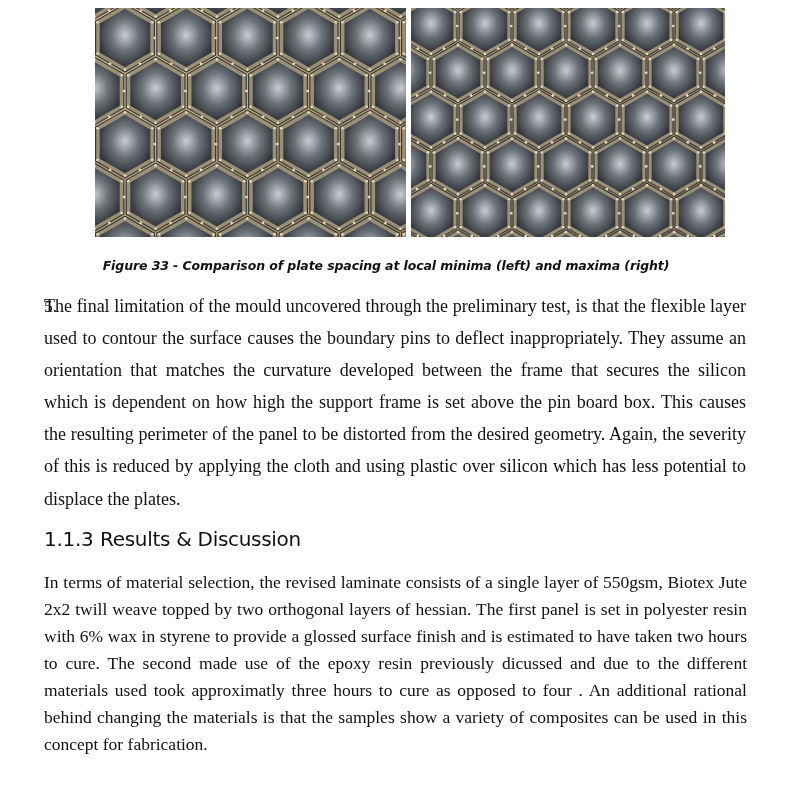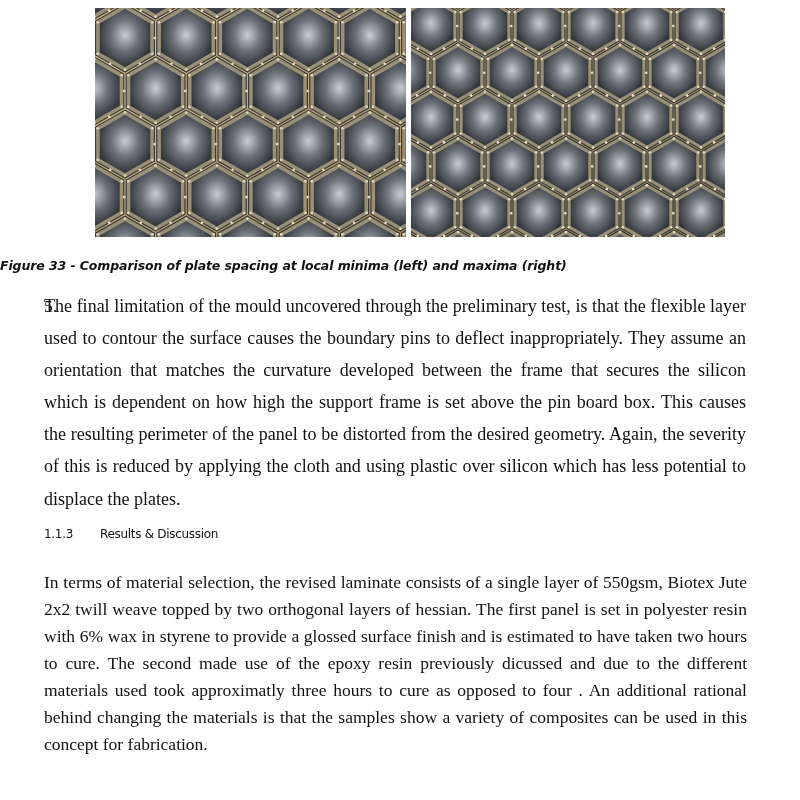--- a/index.html
+++ b/index.html
@@ -5,38 +5,38 @@
   html, body { margin: 0; padding: 0; background: #ffffff; }
   body { width: 800px; height: 800px; position: relative; overflow: hidden; color: #111; }
 
   .figure-row { position: absolute; top: 8px; left: 95px; width: 630px; height: 230px; }
   .photo { position: absolute; top: 0; height: 229px; overflow: hidden; background: #b89a6c; }
   .photo-left { left: 0; width: 311px; }
   .photo-right { left: 316px; width: 314px; }
   .photo svg { display: block; width: 100%; height: 100%; }
 
   .caption {
-    position: absolute; top: 258px; left: 0; width: 772px; text-align: left;
+    position: absolute; top: 258px; left: 0; width: 772px; text-align: center;
     font-family: "DejaVu Sans", sans-serif; font-style: italic; font-weight: bold;
     font-size: 12.5px; letter-spacing: -0.1px; color: #111;
   }
 
   .list-item { position: absolute; top: 290px; left: 44px; width: 702px; }
   .list-num {
     position: absolute; left: 0; top: 0;
     font-family: "Liberation Serif", serif; font-size: 17.5px; line-height: 32.1px;
   }
   .list-text {
     font-family: "Liberation Serif", serif; font-size: 18px; line-height: 32.1px;
     text-align: justify;
   }
 
   .heading {
     position: absolute; top: 527px; left: 44px;
-    font-family: "DejaVu Sans", sans-serif; font-size: 12px; color: #111;
+    font-family: "DejaVu Sans", sans-serif; font-size: 20px; color: #111;
     letter-spacing: -0.3px;
   }
   .heading .num { display: inline-block; width: 56px; }
 
   .para {
     position: absolute; top: 569px; left: 44px; width: 703px;
     font-family: "Liberation Serif", serif; font-size: 17.5px; line-height: 27px;
     text-align: justify;
   }
 </style>

